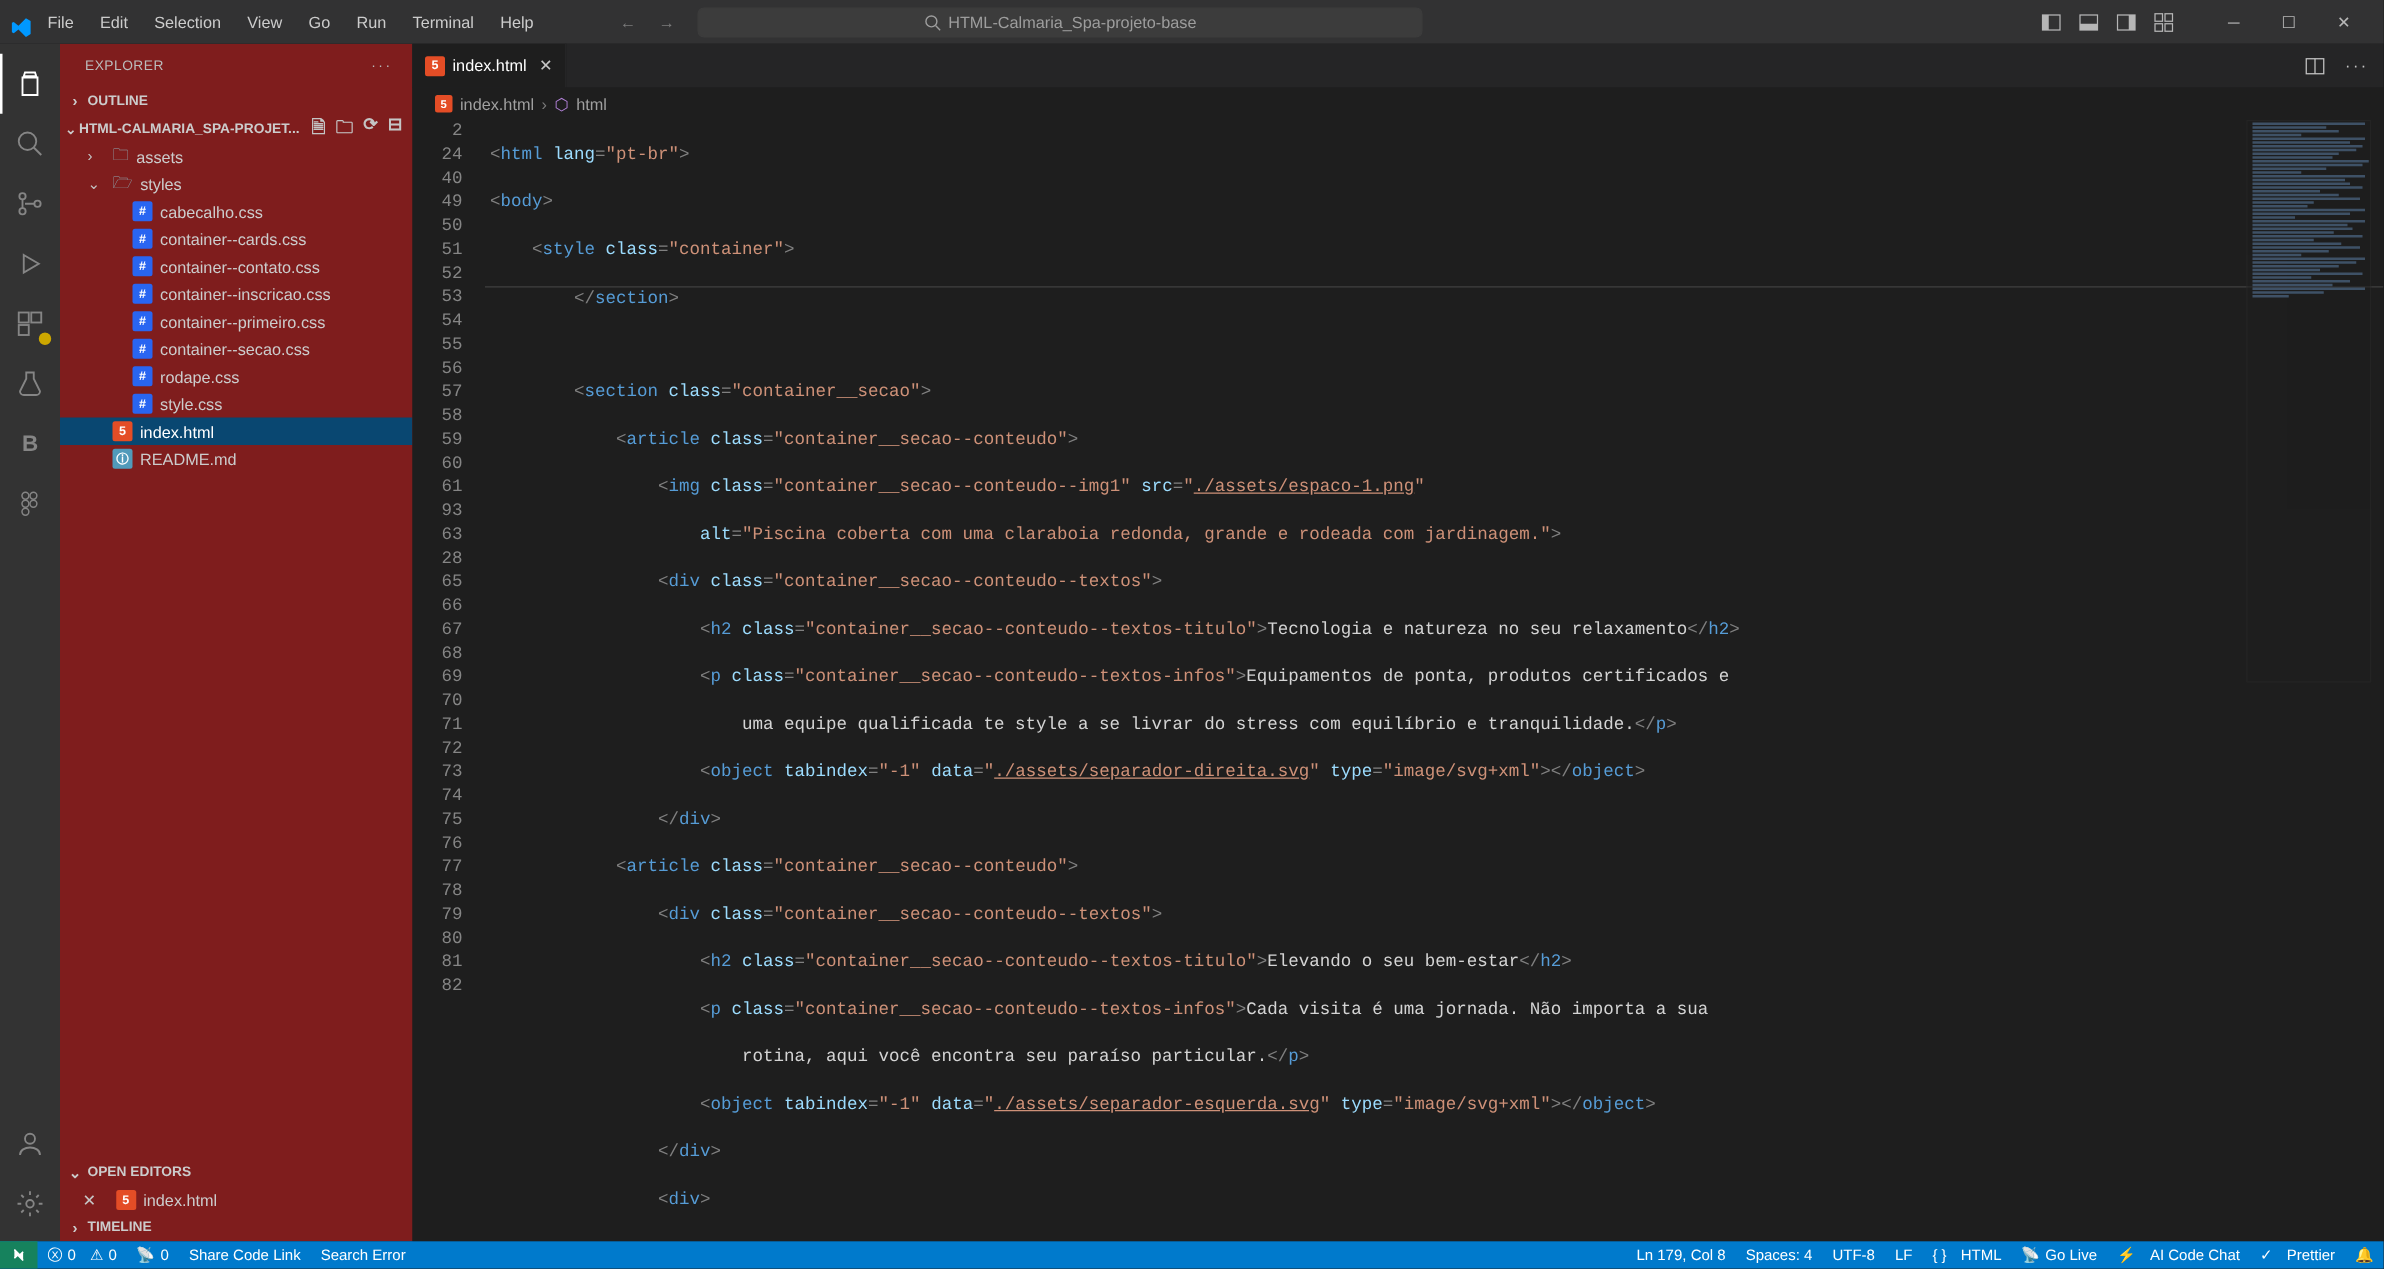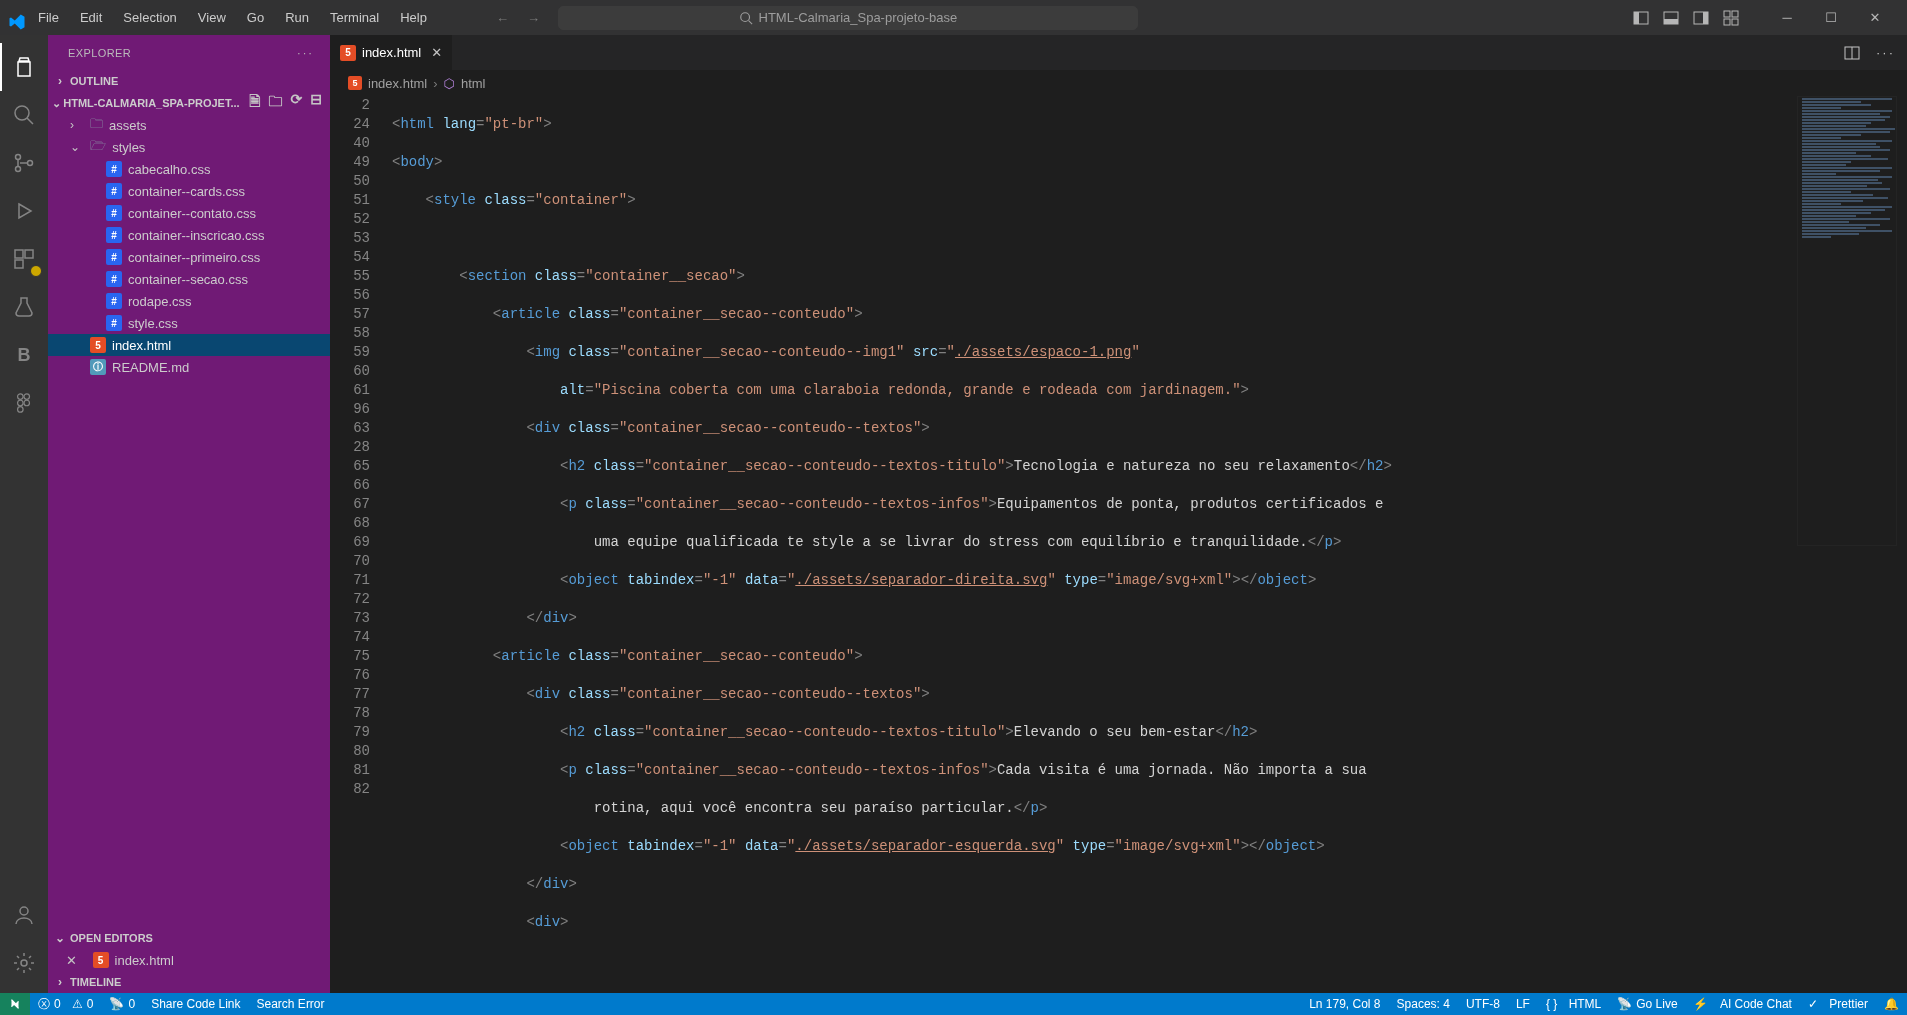--- a/index.html
+++ b/index.html
@@ -89,21 +89,21 @@
 .activity-icon.active::before {
   content: "";
   position: absolute;
   left: 0; top: 0; bottom: 0;
   width: 2px;
   background: #ffffff;
 }
 .activity-bottom { margin-top: auto; margin-bottom: 6px; }
 .sidebar {
   width: 282px;
-  background: #701a75;
+  background: #7f1d1d;
   display: flex;
   flex-direction: column;
 }
 .sidebar-header {
   height: 35px;
   display: flex;
   align-items: center;
   justify-content: space-between;
   padding: 0 16px 0 20px;
   font-size: 11px;
@@ -512,21 +512,21 @@
           <div>52</div>
           <div>53</div>
           <div>54</div>
           <div>55</div>
           <div>56</div>
           <div>57</div>
           <div>58</div>
           <div>59</div>
           <div>60</div>
           <div>61</div>
-          <div>96</div>
+          <div>93</div>
           <div>63</div>
           <div>28</div>
           <div>65</div>
           <div>66</div>
           <div>67</div>
           <div>68</div>
           <div>69</div>
           <div>70</div>
           <div>71</div>
           <div>72</div>
@@ -538,20 +538,21 @@
           <div>78</div>
           <div>79</div>
           <div>80</div>
           <div>81</div>
           <div>82</div>
       </div>
       <div class="code">
 <div class="line"><span class="t-br">&lt;</span><span class="t-tag">html</span> <span class="t-attr">lang</span><span class="t-br">=</span><span class="t-str">"pt-br"</span><span class="t-br">&gt;</span></div>
 <div class="line"><span class="t-br">&lt;</span><span class="t-tag">body</span><span class="t-br">&gt;</span></div>
 <div class="line">    <span class="t-br">&lt;</span><span class="t-tag">style</span> <span class="t-attr">class</span><span class="t-br">=</span><span class="t-str">"container"</span><span class="t-br">&gt;</span></div>
+<div class="line fold-line">        <span class="t-br">&lt;/</span><span class="t-tag">section</span><span class="t-br">&gt;</span></div>
 <div class="line"></div>
 <div class="line">        <span class="t-br">&lt;</span><span class="t-tag">section</span> <span class="t-attr">class</span><span class="t-br">=</span><span class="t-str">"container__secao"</span><span class="t-br">&gt;</span></div>
 <div class="line">            <span class="t-br">&lt;</span><span class="t-tag">article</span> <span class="t-attr">class</span><span class="t-br">=</span><span class="t-str">"container__secao--conteudo"</span><span class="t-br">&gt;</span></div>
 <div class="line">                <span class="t-br">&lt;</span><span class="t-tag">img</span> <span class="t-attr">class</span><span class="t-br">=</span><span class="t-str">"container__secao--conteudo--img1"</span> <span class="t-attr">src</span><span class="t-br">=</span><span class="t-str">"</span><span class="t-link">./assets/espaco-1.png</span><span class="t-str">"</span></div>
 <div class="line">                    <span class="t-attr">alt</span><span class="t-br">=</span><span class="t-str">"Piscina coberta com uma claraboia redonda, grande e rodeada com jardinagem."</span><span class="t-br">&gt;</span></div>
 <div class="line">                <span class="t-br">&lt;</span><span class="t-tag">div</span> <span class="t-attr">class</span><span class="t-br">=</span><span class="t-str">"container__secao--conteudo--textos"</span><span class="t-br">&gt;</span></div>
 <div class="line">                    <span class="t-br">&lt;</span><span class="t-tag">h2</span> <span class="t-attr">class</span><span class="t-br">=</span><span class="t-str">"container__secao--conteudo--textos-titulo"</span><span class="t-br">&gt;</span><span class="t-txt">Tecnologia e natureza no seu relaxamento</span><span class="t-br">&lt;/</span><span class="t-tag">h2</span><span class="t-br">&gt;</span></div>
 <div class="line">                    <span class="t-br">&lt;</span><span class="t-tag">p</span> <span class="t-attr">class</span><span class="t-br">=</span><span class="t-str">"container__secao--conteudo--textos-infos"</span><span class="t-br">&gt;</span><span class="t-txt">Equipamentos de ponta, produtos certificados e </span></div>
 <div class="line">                        <span class="t-txt">uma equipe qualificada te style a se livrar do stress com equilíbrio e tranquilidade.</span><span class="t-br">&lt;/</span><span class="t-tag">p</span><span class="t-br">&gt;</span></div>
 <div class="line">                    <span class="t-br">&lt;</span><span class="t-tag">object</span> <span class="t-attr">tabindex</span><span class="t-br">=</span><span class="t-str">"-1"</span> <span class="t-attr">data</span><span class="t-br">=</span><span class="t-str">"</span><span class="t-link">./assets/separador-direita.svg</span><span class="t-str">"</span> <span class="t-attr">type</span><span class="t-br">=</span><span class="t-str">"image/svg+xml"</span><span class="t-br">&gt;&lt;/</span><span class="t-tag">object</span><span class="t-br">&gt;</span></div>

